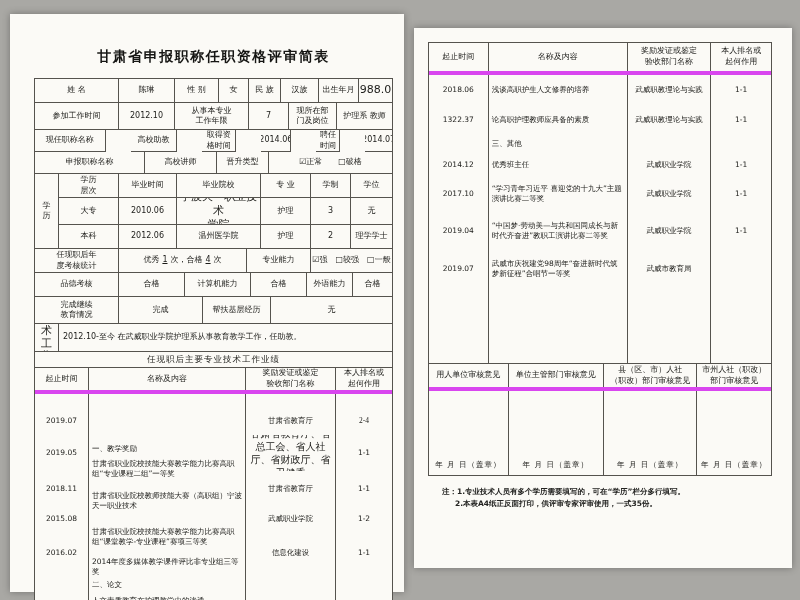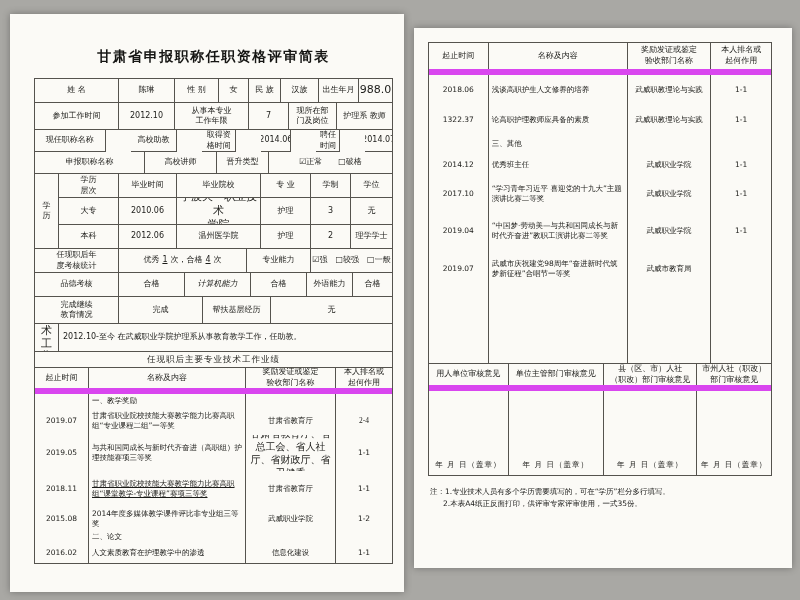--- a/index.html
+++ b/index.html
@@ -24,21 +24,21 @@
   .c.l{justify-content:flex-start;text-align:left;padding:0 4px;}
   .c.small{font-size:11px;}
   .inner{display:flex;flex-direction:column;}
   .u{text-decoration:underline;padding:0 3px;}
   
   .atable{box-sizing:border-box;border:1px solid #55534e;background:#fbfaf6;}
   .atitle{
     box-sizing:border-box;border-bottom:1px solid #55534e;display:flex;align-items:center;justify-content:center;
     font-size:8.5px;letter-spacing:1px;
   }
-  .hrow{display:flex;box-sizing:border-box;border-bottom:6px solid #d946ef;}
+  .hrow{display:flex;box-sizing:border-box;border-bottom:4px solid #d946ef;}
   .hrow.topline{border-top:1px solid #55534e;}
   .hc{
     box-sizing:border-box;border-right:1px solid #55534e;display:flex;align-items:center;justify-content:center;
     text-align:center;white-space:pre-line;font-size:8px;line-height:1.35;overflow:hidden;
   }
   .hc.last,.bcol.last,.oc.last{border-right:none;}
   .brow{display:flex;}
   .bcol{box-sizing:border-box;border-right:1px solid #55534e;display:flex;flex-direction:column;overflow:hidden;}
   .ent{
     box-sizing:border-box;width:100%;display:flex;align-items:center;justify-content:center;
@@ -131,21 +131,21 @@
     <div class="trow" style="height:24px;">
       <div class="c" style="width:84px;">任现职后年
 度考核统计</div>
       <div class="c" style="width:128px;"><span>优秀</span><span class="u">1</span><span>次，合格</span><span class="u">4</span><span>次</span></div>
       <div class="c" style="width:64px;">专业能力</div>
       <div class="c" style="width:82px;">☑强　□较强　□一般</div>
     </div>
     <div class="trow" style="height:24px;">
       <div class="c" style="width:84px;">品德考核</div>
       <div class="c" style="width:66px;">合格</div>
-      <div class="c" style="width:66px;font-style:italic;">计算机能力</div>
+      <div class="c" style="width:66px;">计算机能力</div>
       <div class="c" style="width:56px;">合格</div>
       <div class="c" style="width:46px;">外语能力</div>
       <div class="c" style="width:40px;">合格</div>
     </div>
     <div class="trow" style="height:27px;">
       <div class="c" style="width:84px;">完成继续
 教育情况</div>
       <div class="c" style="width:84px;">完成</div>
       <div class="c" style="width:68px;">帮扶基层经历</div>
       <div class="c" style="width:122px;">无</div>
@@ -173,24 +173,24 @@
       <div class="bcol" style="width:54px;">
         <div class="ent" style="height:13px;"></div>
         <div class="ent" style="height:28px;">2019.07</div>
         <div class="ent" style="height:36px;">2019.05</div>
         <div class="ent" style="height:36px;">2018.11</div>
         <div class="ent" style="height:24px;">2015.08</div>
         <div class="ent" style="height:12px;"></div>
         <div class="ent" style="height:20px;">2016.02</div>
       </div>
       <div class="bcol" style="width:157px;">
-        <div class="ent l" style="height:13px;">一、教学奖励</div>
+        <div class="ent l" style="height:13px;margin-top:48px;">一、教学奖励</div>
         <div class="ent l" style="height:28px;">甘肃省职业院校技能大赛教学能力比赛高职组“专业课程二组”一等奖</div>
-        <div class="ent l" style="height:36px;">与共和国同成长与新时代齐奋进（高职组）护理技能赛项三等奖</div>
-        <div class="ent l" style="height:36px;text-decoration:underline;">甘肃省职业院校技能大赛教学能力比赛高职组“课堂教学-专业课程”赛项三等奖</div>
+        <div class="ent l" style="height:36px;">甘肃省职业院校教师技能大赛（高职组）宁波天一职业技术</div>
+        <div class="ent l" style="height:36px;">甘肃省职业院校技能大赛教学能力比赛高职组“课堂教学-专业课程”赛项三等奖</div>
         <div class="ent l" style="height:24px;">2014年度多媒体教学课件评比非专业组三等奖</div>
         <div class="ent l" style="height:12px;">二、论文</div>
         <div class="ent l" style="height:20px;">人文素质教育在护理教学中的渗透</div>
       </div>
       <div class="bcol" style="width:90px;">
         <div class="ent" style="height:13px;"></div>
         <div class="ent" style="height:28px;">甘肃省教育厅</div>
         <div class="ent" style="height:36px;font-size:10px;">甘肃省教育厅、省总工会、省人社厅、省财政厅、省卫健委</div>
         <div class="ent" style="height:36px;">甘肃省教育厅</div>
         <div class="ent" style="height:24px;">武威职业学院</div>
@@ -281,17 +281,17 @@
       </div>
       <div class="oc" style="width:94px;height:84px;">
         <div class="stamp">年  月  日（盖章）</div>
       </div>
       <div class="oc last" style="width:74px;height:84px;">
         <div class="stamp">年  月  日（盖章）</div>
       </div>
     </div>
   </div>
 
-  <div class="abs notes" style="left:16px;top:458px;width:350px;">
+  <div class="abs notes" style="left:28px;top:458px;width:350px;font-weight:bold;">
     <div>注：1.专业技术人员有多个学历需要填写的，可在“学历”栏分多行填写。</div>
     <div class="n2">2.本表A4纸正反面打印，供评审专家评审使用，一式35份。</div>
   </div>
 </div>
 
 </body></html>

